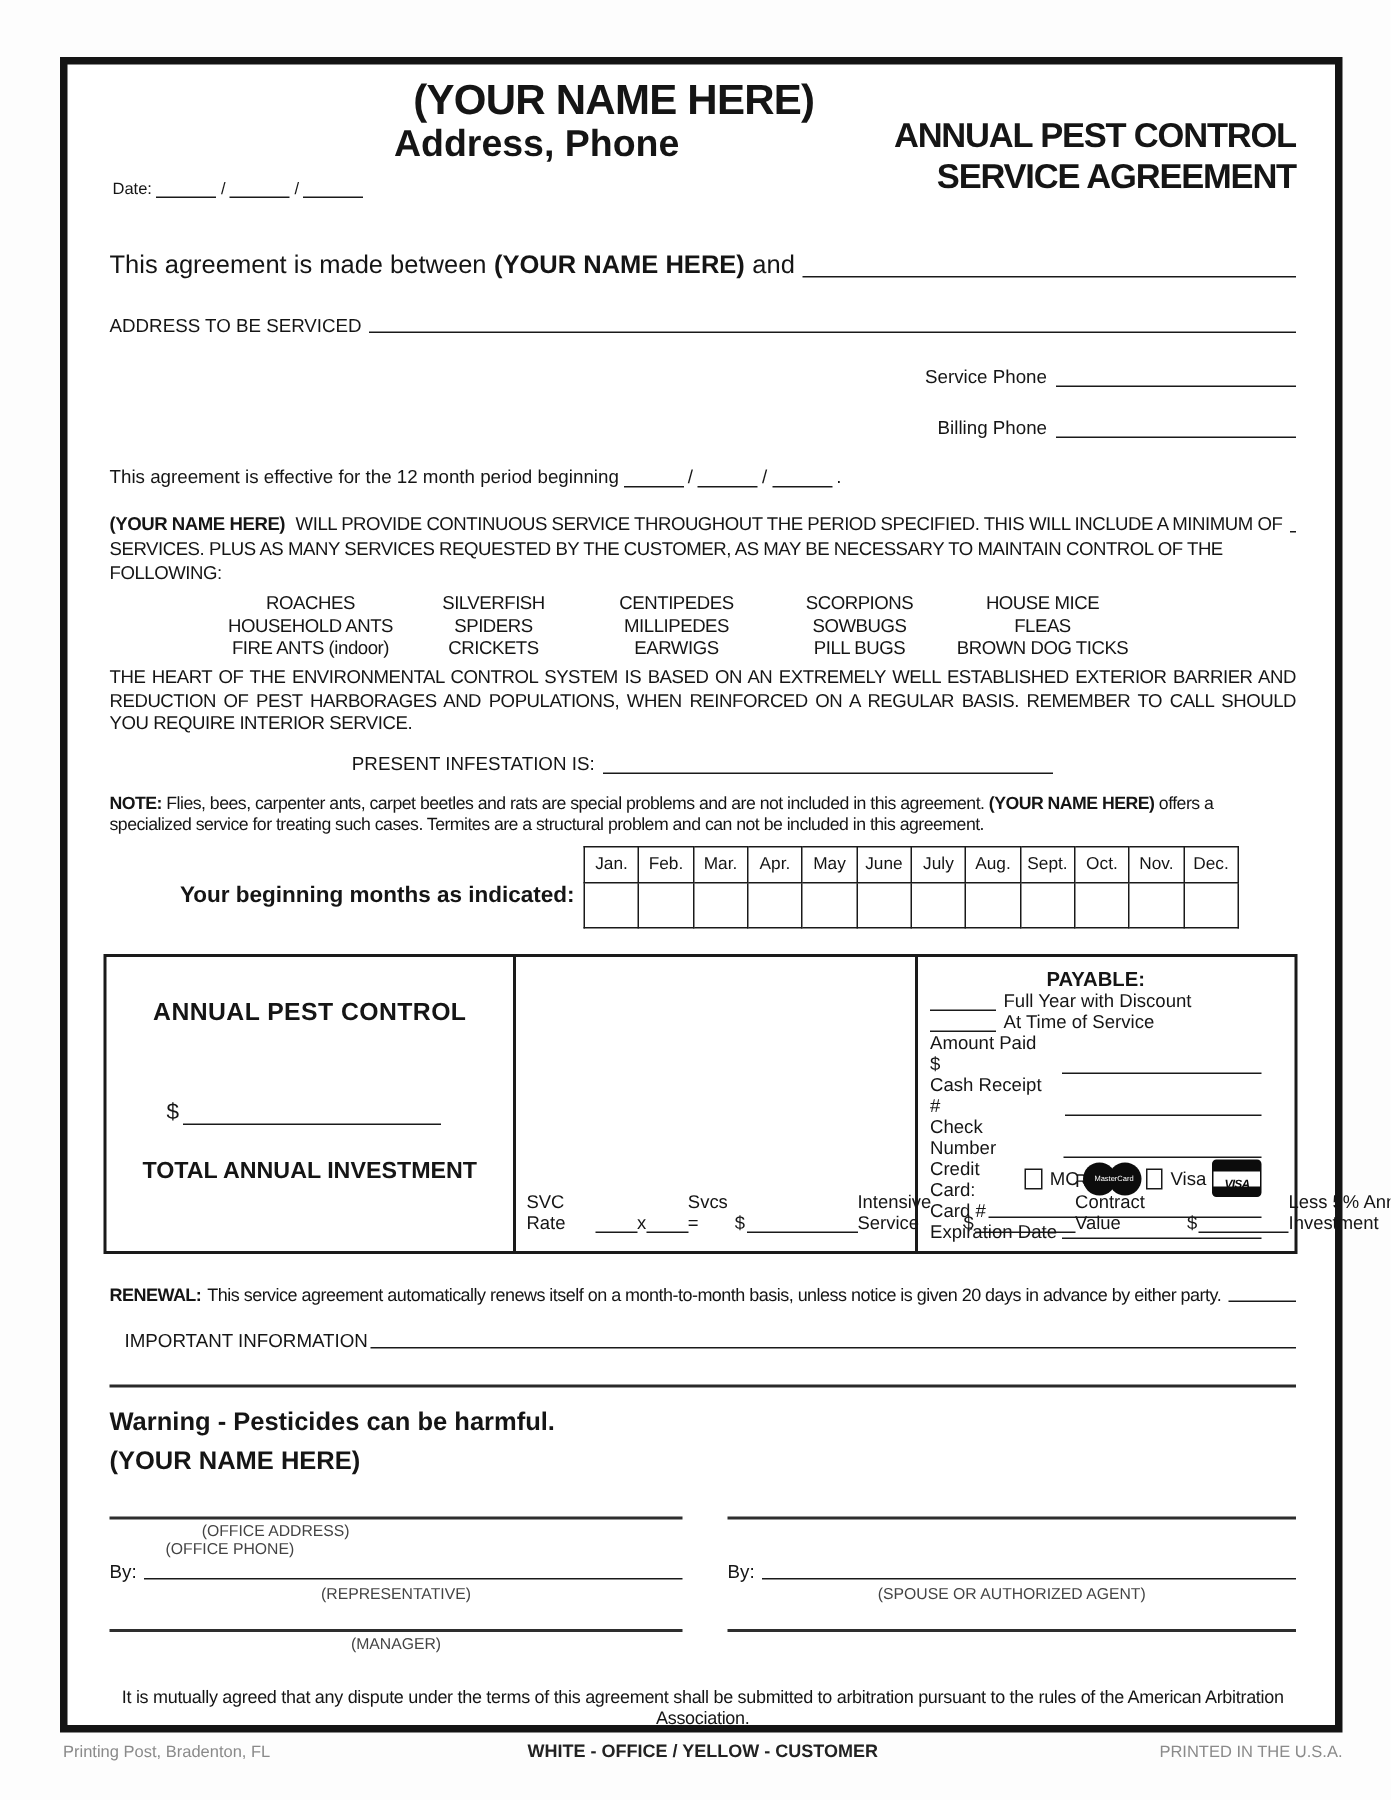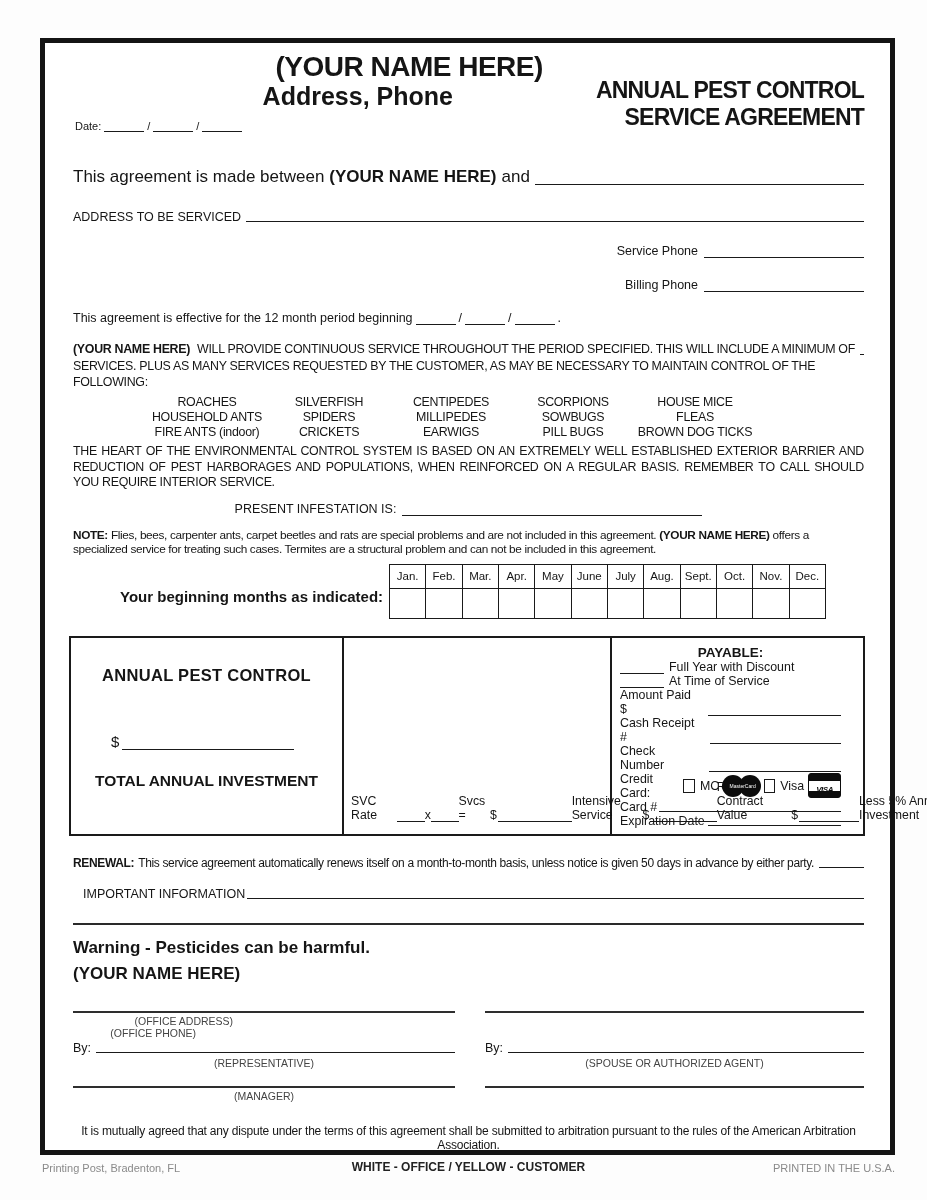--- a/index.html
+++ b/index.html
@@ -337,21 +337,21 @@
       </div>
       <div class="prow">
         <span>Expiration Date</span>
         <span class="fill" style="margin-left:3px"></span>
       </div>
     </div>
   </div>
 
   <div class="flexline renewal">
     <span class="b" style="margin-right:4px">RENEWAL:</span>
-    <span>This service agreement automatically renews itself on a month-to-month basis, unless notice is given 50 days in advance by either party.</span>
+    <span>This service agreement automatically renews itself on a month-to-month basis, unless notice is given 20 days in advance by either party.</span>
     <span class="fill"></span>
   </div>
 
   <div class="flexline important">
     <span>IMPORTANT INFORMATION</span>
     <span class="fill" style="margin-left:2px"></span>
   </div>
 
   <div class="cont-line"></div>
 

